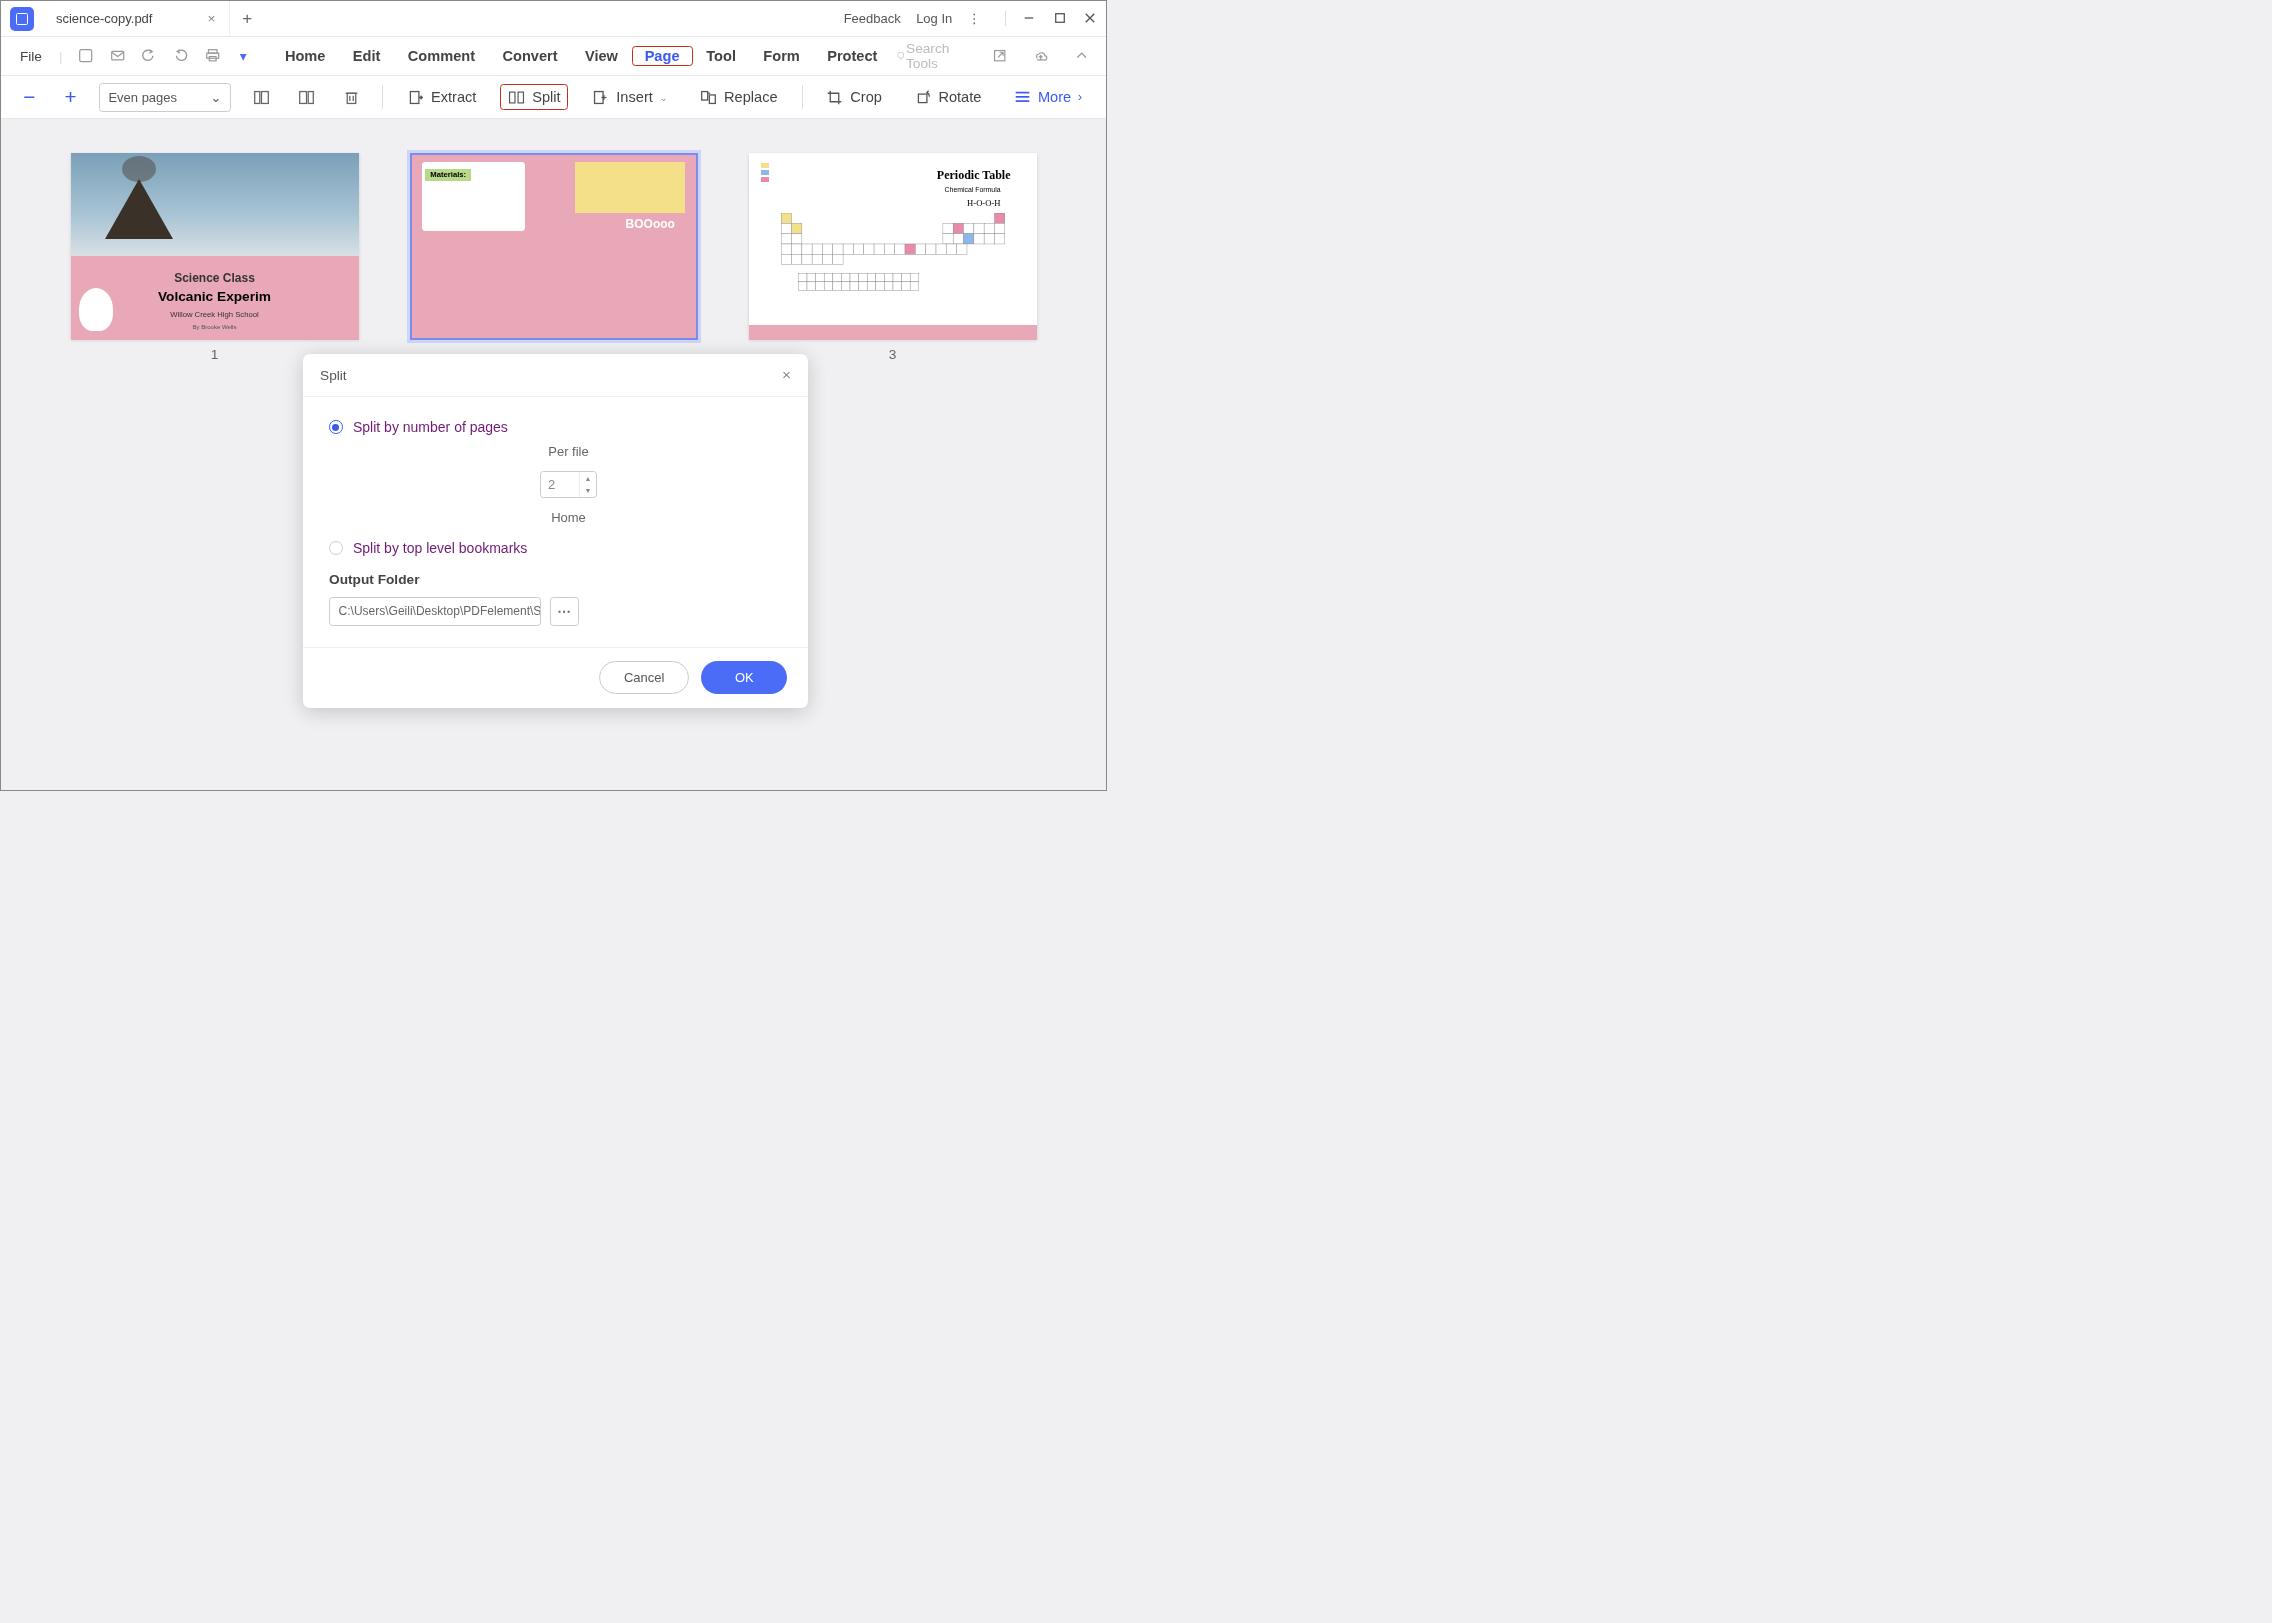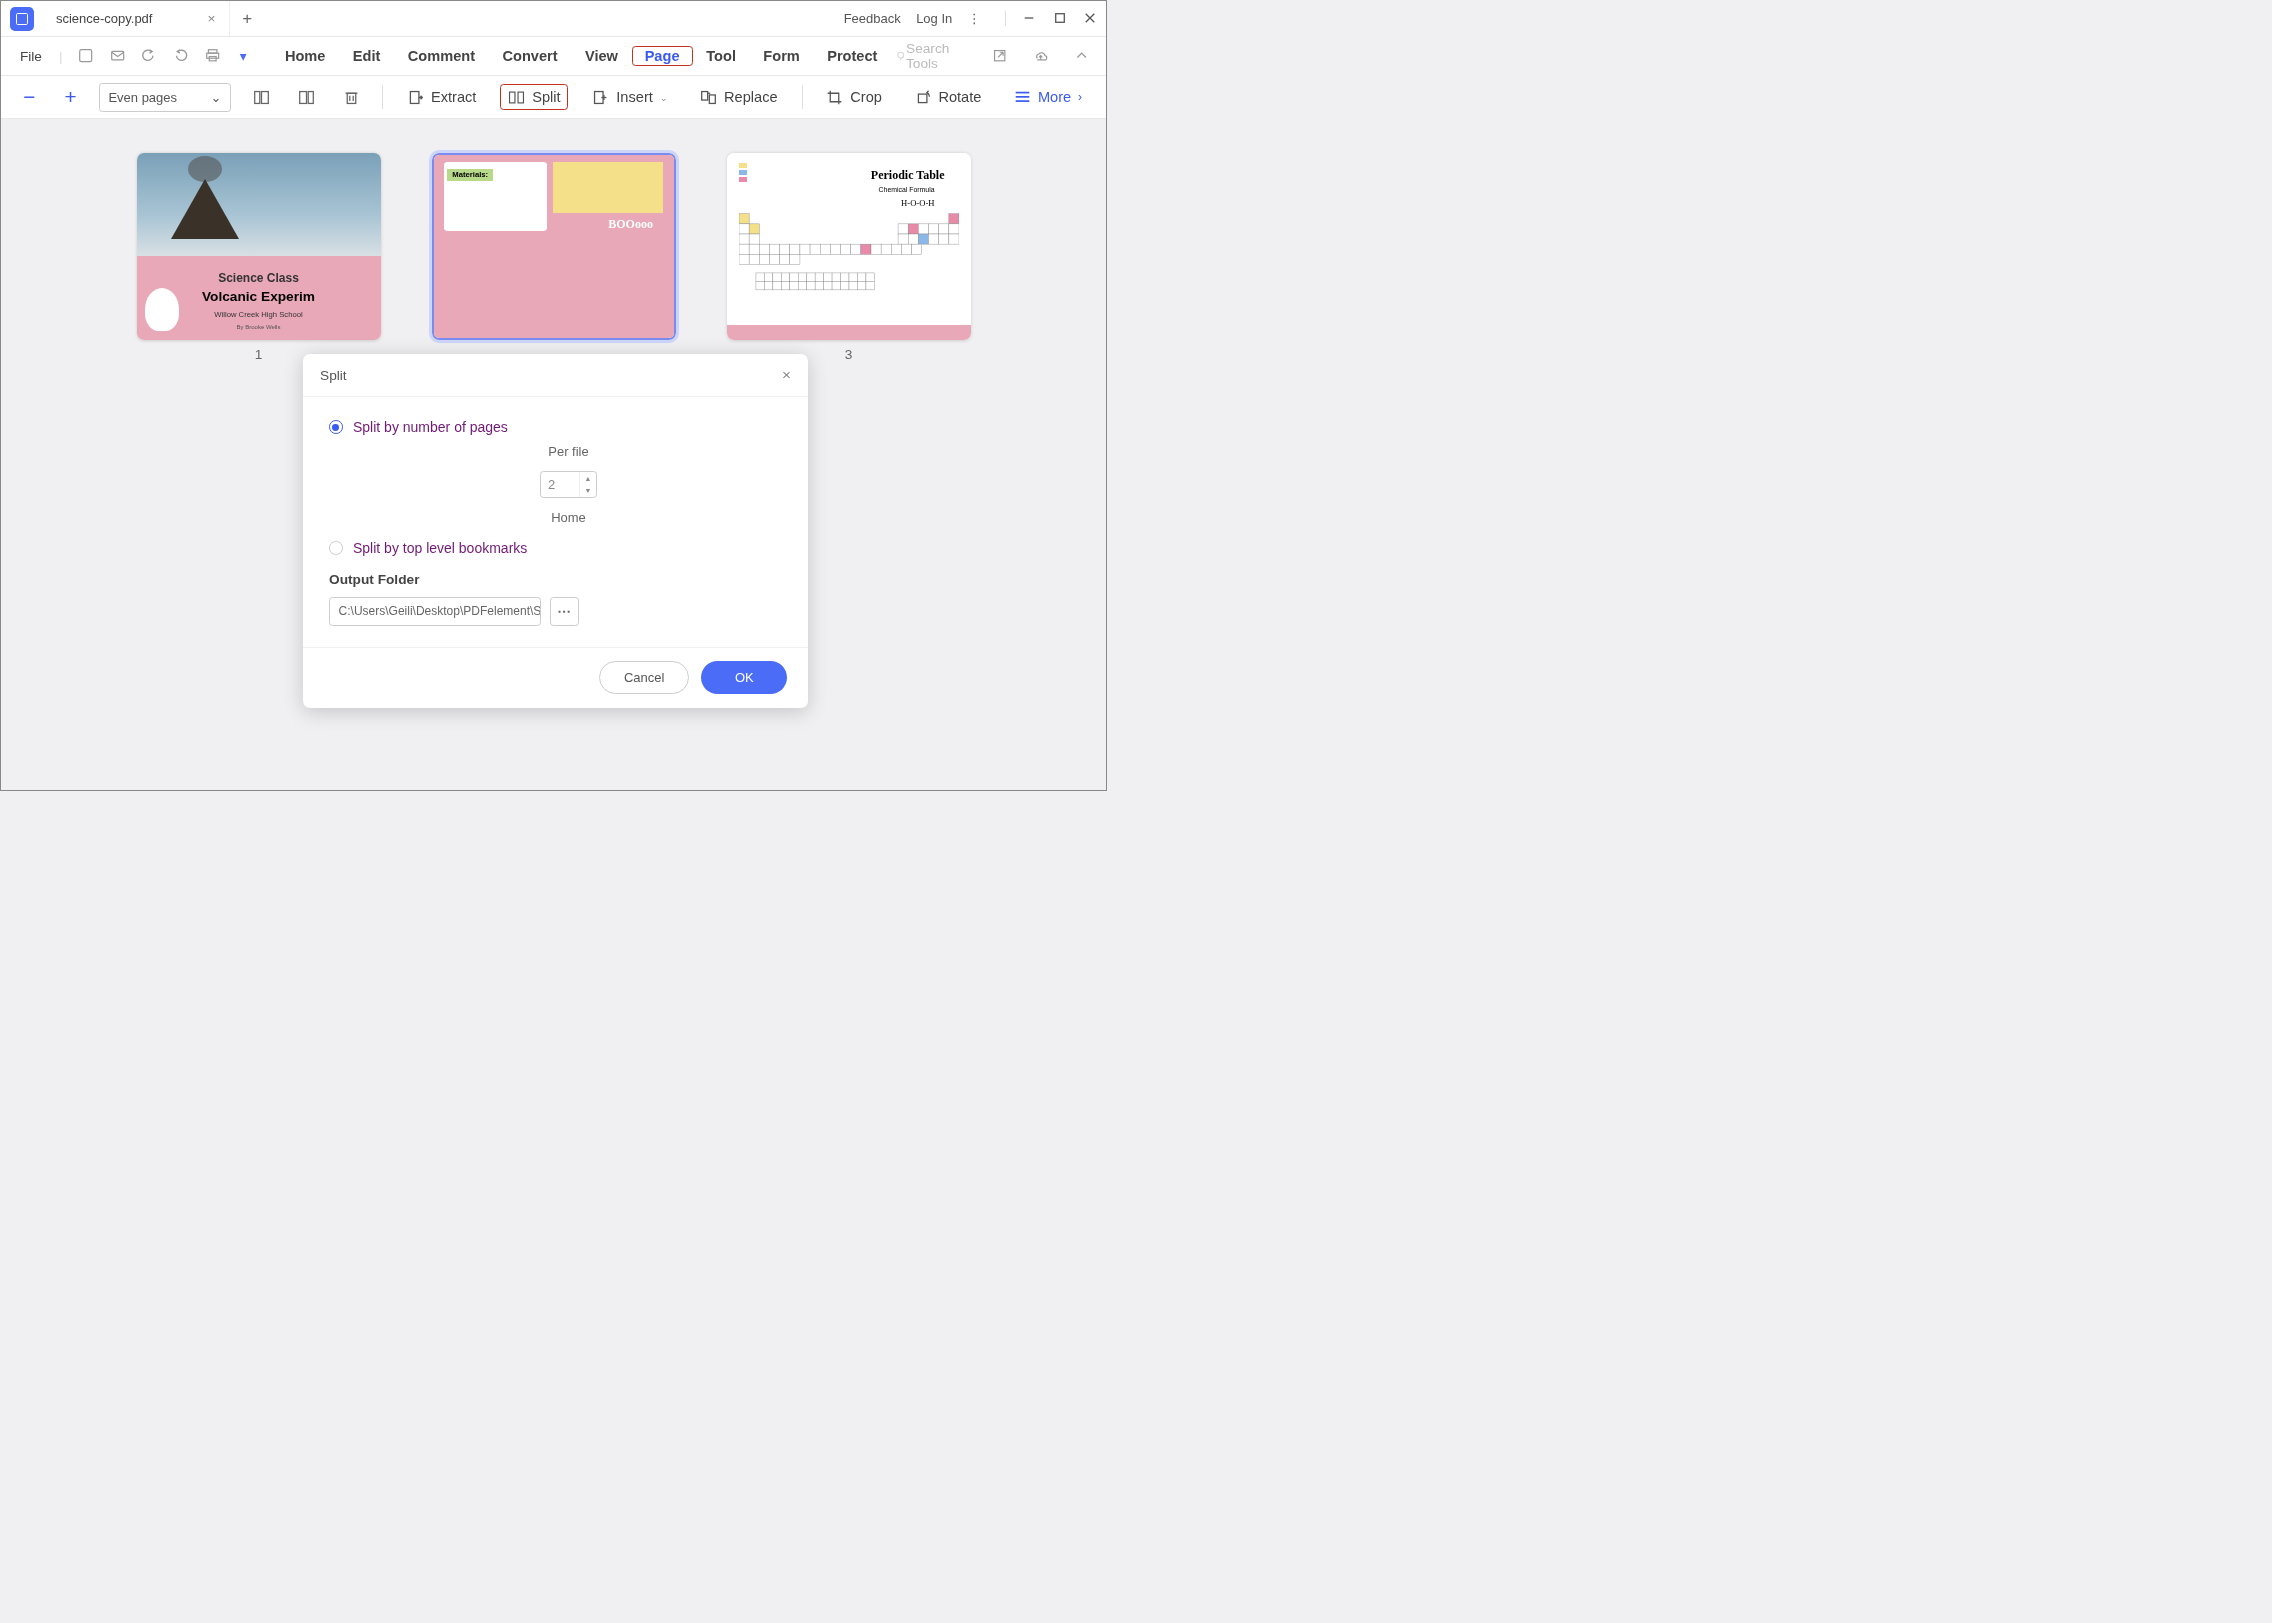--- a/index.html
+++ b/index.html
@@ -33,41 +33,41 @@
 .tb-btn { display:flex; align-items:center; gap:6.9px; font-size:14.6px; color:#444; padding: 5.1px 8.6px; cursor:pointer; border-radius:3.4px;}
 .tb-btn.highlighted { border: 1.7px solid #c43020; padding: 3.4px 6.9px;}
 .tb-btn.more { margin-left:auto; color:#3a5af0;}
 .tb-sep { width:0.9px; height:24px; background:#e0e0e0;}
 .page-select { width: 137px; height: 29px; border:0.9px solid #ccc; border-radius:3.4px; padding: 0 8.6px; font-size:13px; color:#555; display:flex;align-items:center;justify-content:space-between; cursor:pointer;}
 .plusminus { font-size: 20.6px; font-weight: 300; color:#3a5af0; padding: 0 6.9px; cursor:pointer;}
 .tb-ico { width:17px; height:17px; display:flex;align-items:center;justify-content:center;}
 
 .content { position: relative; height: calc(100% - 118px); padding: 34px 0; display:flex; justify-content:center; gap: 51px;}
 .thumb-wrap { display:flex; flex-direction:column; align-items:center; gap:6.9px;}
-.thumb { width: 244px; height: 187px; background:#fff; box-shadow: 0 0.9px 3.4px rgba(0,0,0,.15); position:relative; overflow:hidden;border-radius:7px;}
+.thumb { width: 288px; height: 187px; background:#fff; box-shadow: 0 0.9px 3.4px rgba(0,0,0,.15); position:relative; overflow:hidden;}
 .thumb.selected { border: 2.6px solid #7a8cf0; outline: 3.4px solid #cdd6fa;}
 .page-num { font-size: 13.7px; color:#666;}
 
 
 .t1-sky { position:absolute; top:0;left:0;right:0; height:103px; background: linear-gradient(180deg,#7aa0b8 0%,#a8c4d4 60%,#d8e0e4 100%);}
 .t1-mtn { position:absolute; top:26px; left:34px; width:0;height:0; border-left:34px solid transparent;border-right:34px solid transparent;border-bottom:60px solid #3a3228;}
 .t1-smoke { position:absolute; top:3.4px; left:51px; width:34px;height:26px; background:#555; border-radius:50%; opacity:.6;}
 .t1-pink { position:absolute; bottom:0;left:0;right:0; height:84px; background:#e8a8b8;}
 .t1-title { position:absolute; bottom:55px; left:0;right:0; text-align:center; font-size:12px; color:#333; font-weight:600;}
 .t1-sub { position:absolute; bottom:36px; left:0;right:0; text-align:center; font-size:13.7px; color:#000; font-weight:800;}
 .t1-school { position:absolute; bottom:20.6px; left:0;right:0; text-align:center; font-size:7.7px; color:#333;}
 .t1-by { position:absolute; bottom:10.3px; left:0;right:0; text-align:center; font-size:6px; color:#555;}
 .t1-duck { position:absolute; bottom:8.6px; left:8.6px; width:34px;height:43px; background:#fff;border-radius:50% 50% 40% 40%;}
 
 
 .t2-bg { position:absolute; inset:0; background:#e8a8b8;}
 .t2-card { position:absolute; top:6.9px; left:10.3px; width:103px; height:69px; background:#fff; border-radius:3.4px; padding:3.4px;}
 .t2-mat { background:#b8d88a; padding:1.7px 5.1px; font-size:7.7px; font-weight:700; display:inline-block;}
 .t2-note { position:absolute; top:6.9px; right:10.3px; width:110px; height:51px; background:#f5e08a; font-size:5.1px; padding:3.4px; color:#555;}
-.t2-boo { position:absolute; top:62px; right:20.6px; font-size:12px; color:#fff; font-weight:700; font-family: Liberation Serif, serif;}
+.t2-boo { position:absolute; top:62px; right:20.6px; font-size:12px; color:#fff; font-weight:700; font-family: Liberation Sans, sans-serif;}
 
 
 .t3-bg { position:absolute; inset:0; background:#fff;}
 .t3-pink { position:absolute; bottom:0;left:0;right:0;height:15.4px;background:#e8a8b8;}
 .t3-title { position:absolute; top:15.4px; right:26px; font-family: cursive; font-size:12px; font-weight:600;}
 .t3-sub { position:absolute; top:33px; right:36px; font-size:6.9px;}
 .t3-formula { position:absolute; top:45px; right:36px; font-size:8.6px; font-family: cursive;}
 .t3-grid { position:absolute; top:60px; left:12px; right:12px; height:86px;}
 .t3-legend { position:absolute; top:10.3px; left:12px; display:flex;flex-direction:column;gap:1.7px;}
 .t3-lg { display:flex;align-items:center;gap:2.6px;font-size:5.1px;}

